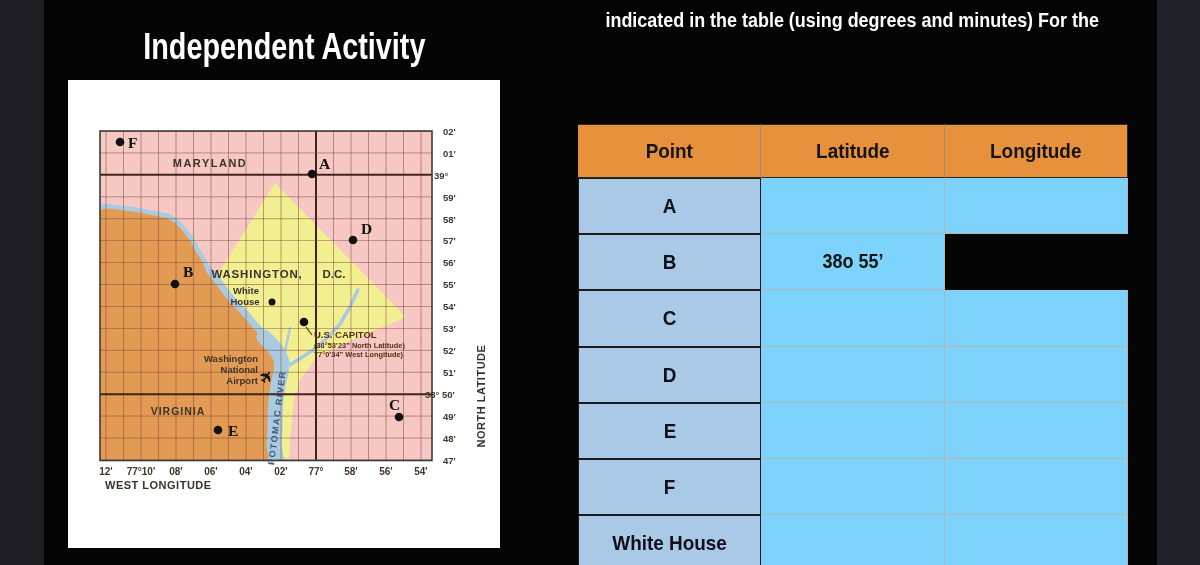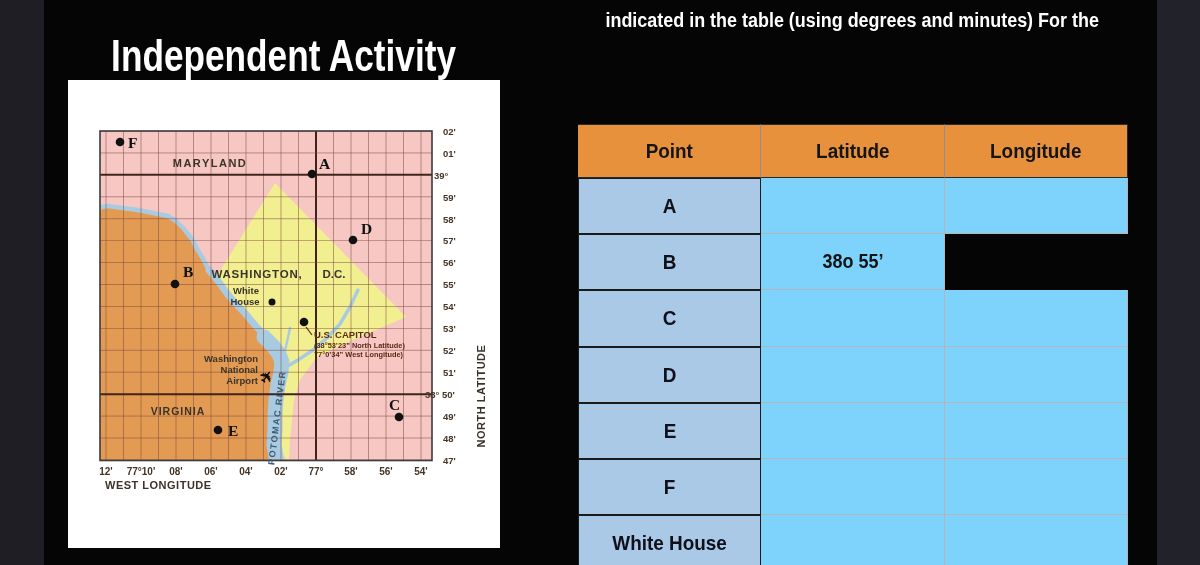--- a/index.html
+++ b/index.html
@@ -6,21 +6,21 @@
   body{
     width:1200px;height:565px;position:relative;overflow:hidden;
     background:#050505;font-family:"Liberation Sans",sans-serif;
   }
   .stripe{position:absolute;top:0;height:565px;}
   #stripe-left{left:0;width:44px;background:#1e1e24;}
   #stripe-right{left:1157px;width:43px;background:#22222a;}
 
   .title{
     position:absolute;left:64px;top:2px;width:440px;text-align:center;
-    color:#ffffff;font-weight:bold;font-size:44px;white-space:nowrap;
+    color:#ffffff;font-weight:bold;font-size:36px;white-space:nowrap;
   }
   .cx{display:inline-block;transform:scaleX(.8);transform-origin:center;}
   .instructions{
     position:absolute;left:576px;top:10px;width:552px;text-align:center;
     color:#ffffff;font-weight:bold;font-size:19.5px;line-height:21.5px;white-space:nowrap;
   }
   .instructions .cx{transform:scaleX(.92);}
 
   .panel{position:absolute;left:68px;top:80px;width:432px;height:468px;background:#ffffff;}
 

